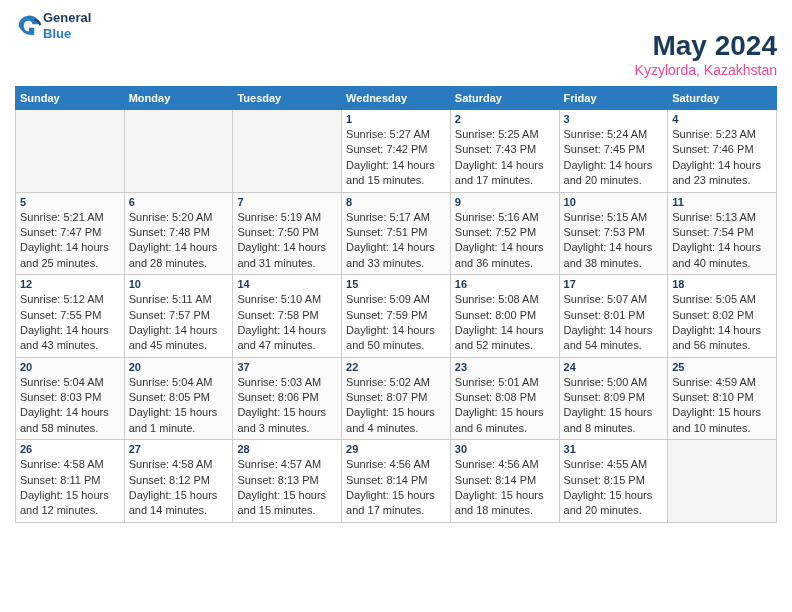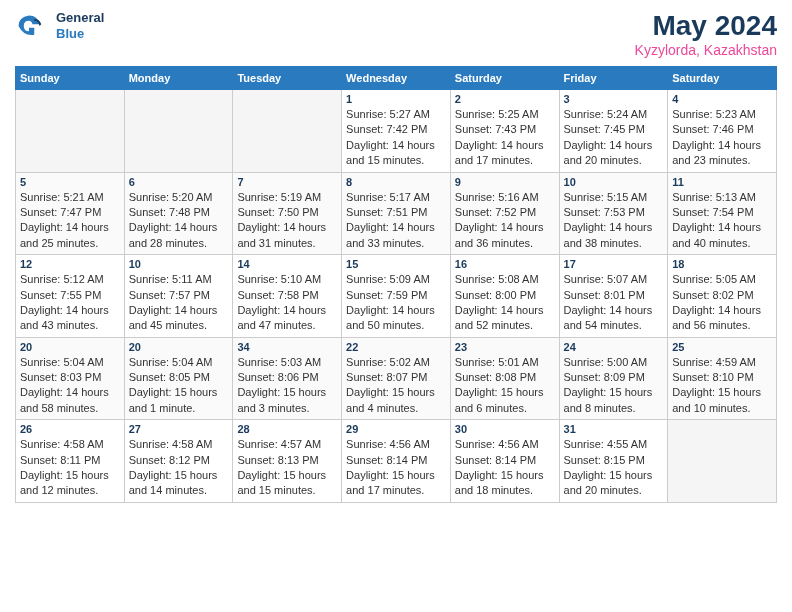--- a/index.html
+++ b/index.html
@@ -17,37 +17,38 @@
     }
     .header {
       display: flex;
       justify-content: space-between;
       align-items: flex-start;
       margin-bottom: 8px;
     }
     .logo {
       display: flex;
       align-items: center;
-      gap: 13px;
+      gap: 0;
     }
     .logo-text {
       font-size: 13px;
       font-weight: bold;
       color: #1a3a5c;
       line-height: 1.2;
     }
     .logo-text span {
       color: #2a7abf;
     }
     .logo-icon {
       width: 28px;
       height: 28px;
     }
     .title-block {
       text-align: right;
+      margin-top: 20px;
     }
     .month-title {
       font-size: 28px;
       font-weight: bold;
       color: #1a3a5c;
     }
     .location {
       font-size: 14px;
       color: #ec4899;
     }
@@ -270,21 +271,21 @@
 and 58 minutes.</div>
           </td>
           <td>
             <span class="day-number">20</span>
             <div class="day-info">Sunrise: 5:04 AM
 Sunset: 8:05 PM
 Daylight: 15 hours
 and 1 minute.</div>
           </td>
           <td>
-            <span class="day-number">34</span>
+            <span class="day-number">37</span>
             <div class="day-info">Sunrise: 5:03 AM
 Sunset: 8:06 PM
 Daylight: 15 hours
 and 3 minutes.</div>
           </td>
           <td>
             <span class="day-number">22</span>
             <div class="day-info">Sunrise: 5:02 AM
 Sunset: 8:07 PM
 Daylight: 15 hours

